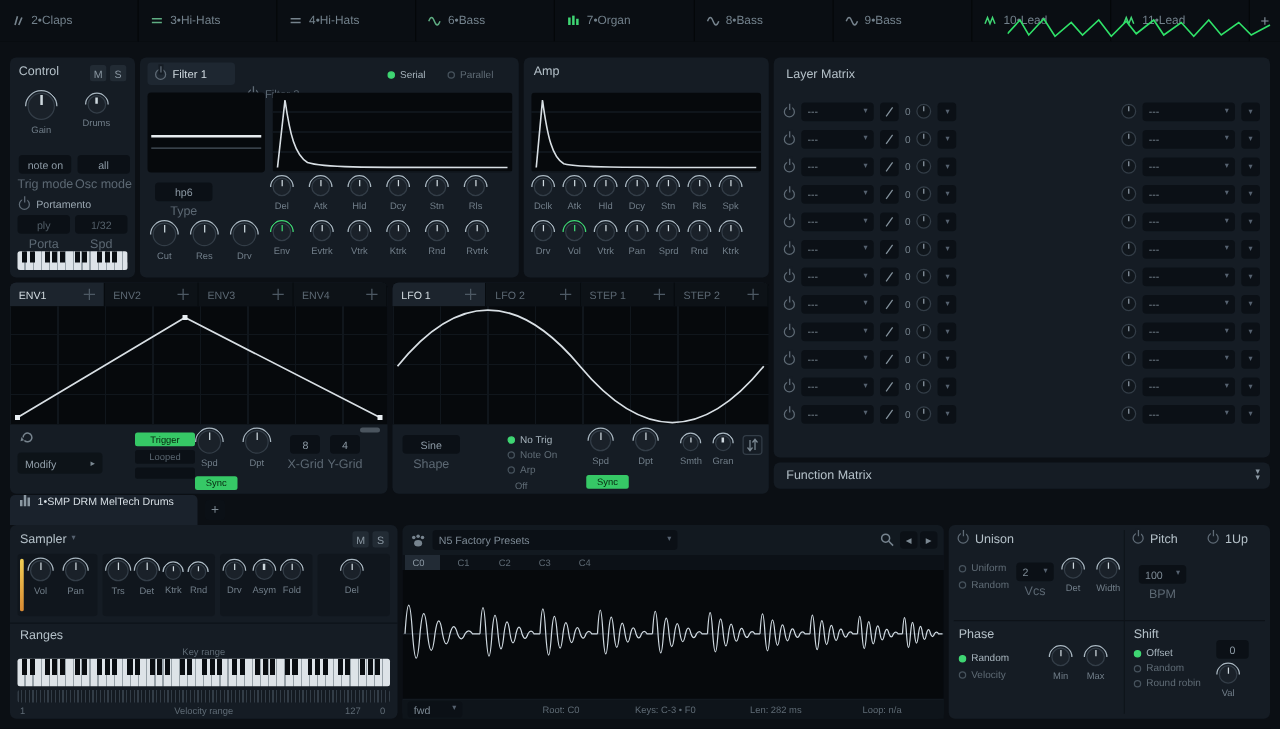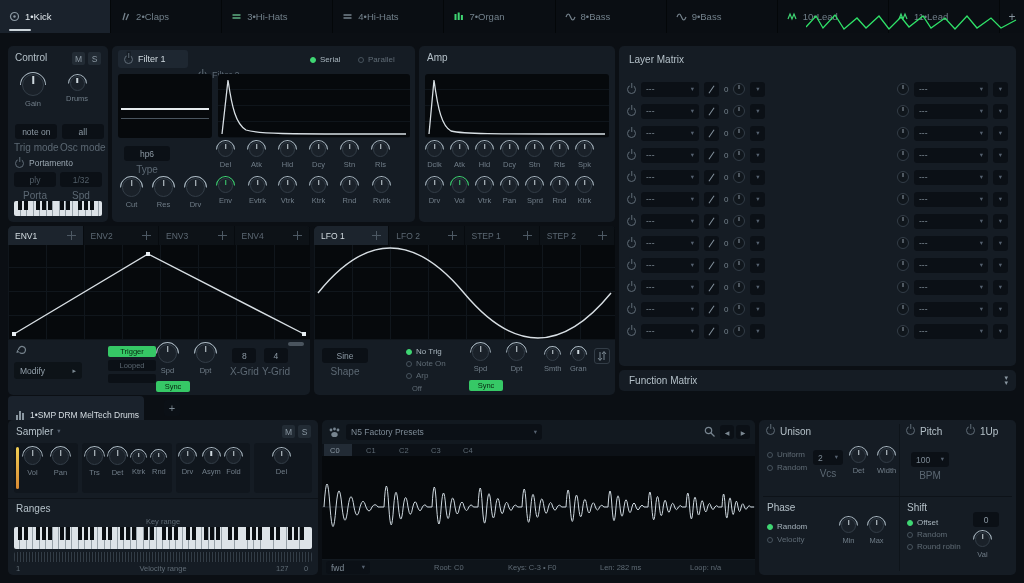--- a/index.html
+++ b/index.html
@@ -77,44 +77,43 @@
 .iconbtn{position:absolute;display:flex;align-items:center;justify-content:center;background:#0b1016;border-radius:3px;color:#7b8892}
 .whiteline{position:absolute;background:#e6ecef}
 .dimline{position:absolute;background:#49545e}
 </style>
 </head>
 <body>
 
 <div id="app">
 
   <div class="tabbar">
-    <div class="tab active">
-      <svg width="11" height="11" viewBox="0 0 11 11">
-          <circle cx="5.5" cy="5.5" r="4" fill="none" stroke="#8b98a2" stroke-width="1.2"></circle>
-          <circle cx="5.5" cy="5.5" r="1.2" fill="#8b98a2"></circle>
-        </svg>
-      <span>1•Kick</span>
-    </div>
     <div class="tab">
       <svg width="11" height="11" viewBox="0 0 11 11">
           <path d="M3,9 L5,2 M6,9 L8.5,3" stroke="#76838d" stroke-width="1.3" fill="none"></path>
         </svg>
       <span>2•Claps</span>
     </div>
     <div class="tab">
       <svg width="11" height="11" viewBox="0 0 11 11">
           <path d="M1.5,4 H9.5 M1.5,7 H9.5" stroke="#5fae83" stroke-width="1.3"></path>
         </svg>
       <span>3•Hi-Hats</span>
     </div>
     <div class="tab">
       <svg width="11" height="11" viewBox="0 0 11 11">
           <path d="M1.5,4 H9.5 M1.5,7 H9.5" stroke="#76838d" stroke-width="1.3"></path>
         </svg>
       <span>4•Hi-Hats</span>
+    </div>
+    <div class="tab">
+      <svg width="11" height="11" viewBox="0 0 11 11">
+          <path d="M1,6 C2.5,2 4,2 5.5,6 C7,10 8.5,10 10,6" stroke="#5fae83" stroke-width="1.2" fill="none"></path>
+        </svg>
+      <span>6•Bass</span>
     </div>
     <div class="tab">
       <svg width="11" height="11" viewBox="0 0 11 11">
           <rect x="1.5" y="3" width="2" height="6" fill="#3fd673"></rect>
           <rect x="4.7" y="1.5" width="2" height="7.5" fill="#3fd673"></rect>
           <rect x="7.9" y="4" width="2" height="5" fill="#3fd673"></rect>
         </svg>
       <span>7•Organ</span>
     </div>
     <div class="tab">
@@ -694,21 +693,21 @@
           <span class="kl">Gran</span>
         </div>
       <div class="iconbtn" style="left:280px;top:8px;width:16px;height:16px;border:1px solid #333d47;background:transparent">
         <svg width="10" height="12">
             <path d="M3,2 V10 M1,8 L3,10.5 5,8 M7,10 V2 M5,4 L7,1.5 9,4" fill="none" stroke="#7b8892" stroke-width="1"></path>
           </svg>
       </div>
     </div>
   </section>
 
-  <div style="position:absolute;left:8px;top:396px;width:136px;height:24px;background:#1a222c;border-radius:4px 4px 0 0;display:flex;align-items:flex-end;gap:6px;padding-left:8px">
+  <div style="position:absolute;left:8px;top:396px;width:150px;height:24px;background:#1a222c;border-radius:4px 4px 0 0;display:flex;align-items:flex-start;gap:6px;padding-left:8px">
     <span style="display:flex;align-items:flex-end;gap:1px">
       <span style="width:2px;height:5px;background:#8a97a1"></span>
         <span style="width:2px;height:9px;background:#8a97a1"></span>
         <span style="width:2px;height:7px;background:#8a97a1"></span>
     </span>
     <span style="font-size:8.5px;color:#d6dee4">1•SMP DRM MelTech Drums</span>
   </div>
   <div class="iconbtn" style="left:164px;top:400px;width:16px;height:16px;font-size:11px">+</div>
 
   <section class="panel" style="left:8px;top:420px;width:310px;height:155px">

